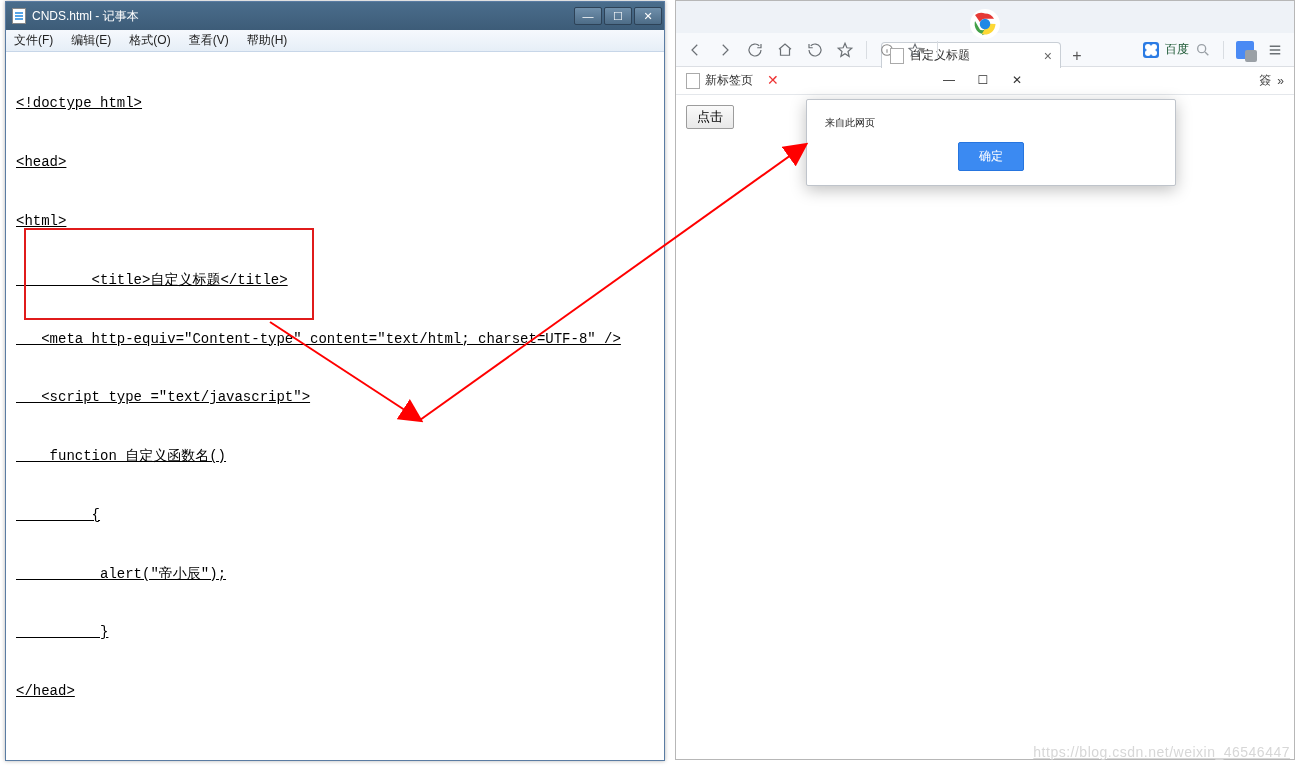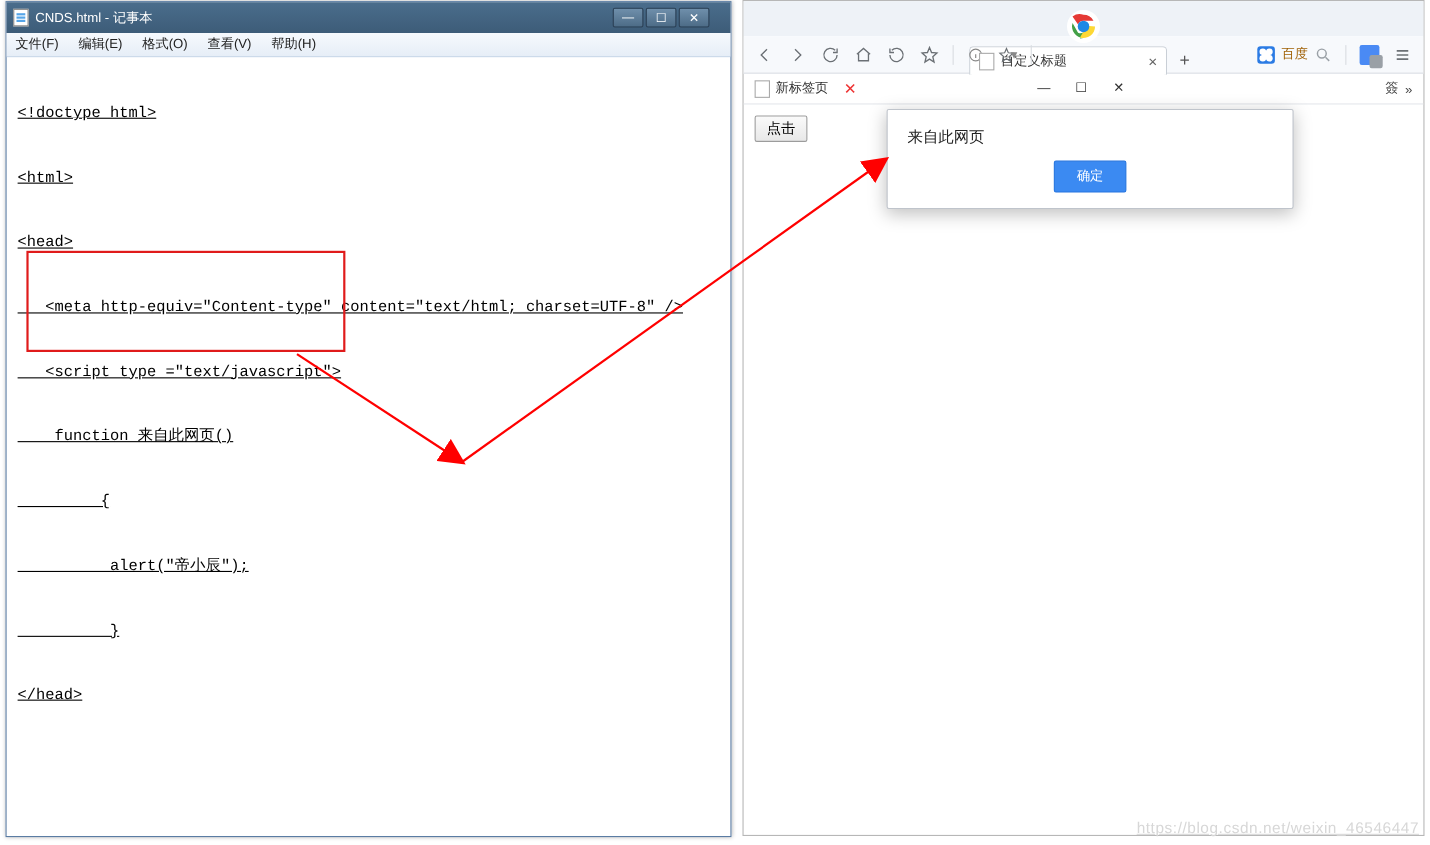--- a/index.html
+++ b/index.html
@@ -1,20 +1,20 @@
 <!DOCTYPE html>
 <html><head>
 <meta charset="utf-8">
 <style>
   * { box-sizing: border-box; margin: 0; padding: 0; }
   body { font-family: "Microsoft YaHei", Arial, sans-serif; font-size: 12px; background: #fff; width: 1300px; height: 768px; position: relative; overflow: hidden; }
 
   
   .notepad-window { position: absolute; left: 5px; top: 1px; width: 660px; height: 760px; border: 1px solid #5a7ca3; box-shadow: 0 0 4px rgba(0,0,0,.3); background: #fff; }
-  .np-titlebar { height: 28px; background: linear-gradient(#4a6d8c,#3d5c78); display: flex; align-items: center; padding: 0 19px 0 6px; }
+  .np-titlebar { height: 28px; background: linear-gradient(#4a6d8c,#3d5c78); display: flex; align-items: center; padding: 0 2px 0 6px; }
   .np-titlebar .np-doc-icon { width: 14px; height: 16px; background: #fff; border: 1px solid #888; margin-right: 6px; position: relative; }
   .np-titlebar .np-doc-icon::after { content:""; position:absolute; top:3px; left:2px; right:2px; height:2px; background:#56a5e8; box-shadow:0 3px 0 #56a5e8,0 6px 0 #56a5e8; }
   .np-title { color: #fff; font-size: 12px; flex: 1; }
   .np-ctrl { display: flex; gap: 2px; }
   .np-btn { width: 28px; height: 18px; background: linear-gradient(#6f8fab,#4d6c87); border: 1px solid #2d4257; border-radius: 2px; color:#fff; display:flex; align-items:center; justify-content:center; font-size:11px; }
   .np-btn.close { background: linear-gradient(#6f8fab,#4d6c87); }
   .np-menubar { height: 22px; background: linear-gradient(#f6f9fd,#e6eef7); border-bottom: 1px solid #c7d6e8; display: flex; align-items: flex-end; padding-left: 4px; gap: 10px; font-size: 12px; color:#222; }
   .np-menu-item { padding: 2px 4px; }
   .np-body { padding: 8px 10px; font-family: "SimSun","NSimSun","Courier New",monospace; font-size: 14px; line-height: 2.1; color:#000; white-space: pre; position: relative; height: calc(100% - 50px); overflow: hidden; text-decoration: underline; }
   .np-body .l { display:block; }
@@ -35,39 +35,39 @@
   .bw-winbtn { width:32px; height:24px; display:flex; align-items:center; justify-content:center; color:#333; font-size:12px; }
   .bw-winbtn.close::before { content:"✕"; }
   .bw-winbtn.max::before { content:"☐"; }
   .bw-winbtn.min::before { content:"—"; }
 
   .bw-toolbar { height:34px; background:#f7f9fc; border-bottom:1px solid #dcdfe4; display:flex; align-items:center; padding:0 10px; gap:12px; font-size:12px; }
   .tb-ico { width:18px; height:18px; display:flex; align-items:center; justify-content:center; color:#7a7f85; }
   .tb-ico svg { width:18px; height:18px; stroke:#6b7075; stroke-width:1.6; fill:none; }
   .tb-sep { width:1px; height:18px; background:#d9dde2; }
   .tb-urlico { display:flex; align-items:center; gap:4px; color:#7a7f85; }
-  .tb-search { display:flex; align-items:center; gap:6px; color:#a16207; margin-left:auto; }
+  .tb-search { display:flex; align-items:center; gap:6px; color:#14532d; margin-left:auto; }
   .tb-search .paw { width:16px; height:16px; background:#2b7be4; border-radius:3px; display:flex; align-items:center; justify-content:center; }
   .tb-search .paw::before { content:""; width:8px; height:8px; background:#fff; border-radius:50%; box-shadow:-3px -3px 0 -1px #fff,3px -3px 0 -1px #fff,-3px 3px 0 -1px #fff,3px 3px 0 -1px #fff; }
   .tb-mag { width:16px; height:16px; }
   .tb-translate { width:18px; height:18px; background:#4a8af4; border-radius:2px; position:relative; }
   .tb-translate::after { content:""; position:absolute; right:-3px; bottom:-3px; width:12px; height:12px; background:#9aa0a6; border-radius:2px; }
 
   .bw-bookbar { height:28px; border-bottom:1px solid #e4e7eb; display:flex; align-items:center; padding:0 10px; gap:14px; font-size:12px; color:#333;justify-content:center; }
   .bk-item { display:flex; align-items:center; gap:5px; }
   .bk-item .favicon { width:14px; height:16px; background:#fff; border:1px solid #aaa; }
   .bk-colorico { width:16px; height:16px; display:inline-block; position:relative; }
   .bk-colorico::before { content:"✕"; color:#e33; font-size:14px; line-height:1; }
   .bw-bookbar .end { margin-left:auto; color:#444; display:flex; gap:6px; align-items:center; }
 
   .bw-page { position:relative; padding:10px; }
   .page-btn { font-family:"SimSun",sans-serif; font-size:13px; padding:2px 10px; background:linear-gradient(#fafafa,#e8e8e8); border:1px solid #9c9c9c; border-radius:2px; }
 
   .alert-box { position:absolute; left:130px; top:4px; width:370px; background:#fff; border:1px solid #bfc4cb; border-radius:2px; box-shadow:0 4px 16px rgba(0,0,0,.25); padding:16px 18px 14px 18px; }
-  .alert-title { font-size:14px; color:#222; margin-bottom:12px; }
+  .alert-title { font-size:10px; color:#222; margin-bottom:12px; }
   .alert-msg { font-size:13px; color:#222; margin-bottom:22px; }
   .alert-actions { display:flex; justify-content:center; }
   .alert-ok { background:#3b8af2; color:#fff; border:1px solid #2675df; font-size:12px; padding:5px 20px; border-radius:2px; }
 
   
   .arrow-svg { position:absolute; left:0; top:0; width:1300px; height:768px; pointer-events:none; }
 
   .watermark { position:absolute; right:10px; bottom:8px; color:#d7d7d7; font-size:14px; letter-spacing:.5px; font-family:Arial,sans-serif;text-decoration:underline; }
 </style>
 </head>
@@ -85,25 +85,26 @@
   </div>
   <div class="np-menubar">
     <span class="np-menu-item">文件(F)</span>
     <span class="np-menu-item">编辑(E)</span>
     <span class="np-menu-item">格式(O)</span>
     <span class="np-menu-item">查看(V)</span>
     <span class="np-menu-item">帮助(H)</span>
   </div>
   <div class="np-body">
 <span class="l">&lt;!doctype html&gt;</span>
+<span class="l">&lt;head&gt;</span>
 <span class="l">&lt;html&gt;</span>
-<span class="l">&lt;head&gt;</span>
+<span class="l">         &lt;title&gt;自定义标题&lt;/title&gt;</span>
 <span class="l">   &lt;meta http-equiv="Content-type" content="text/html; charset=UTF-8" /&gt;</span>
 <span class="l">   &lt;script type ="text/javascript"&gt;</span>
-<span class="l">    function 来自此网页()</span>
+<span class="l">    function 自定义函数名()</span>
 <span class="l">         {</span>
 <span class="l">          alert("帝小辰");</span>
 <span class="l">          }</span>
 <span class="l">&lt;/head&gt;</span>
 
 
 
 
     <div class="highlight-box"></div>
   </div>

